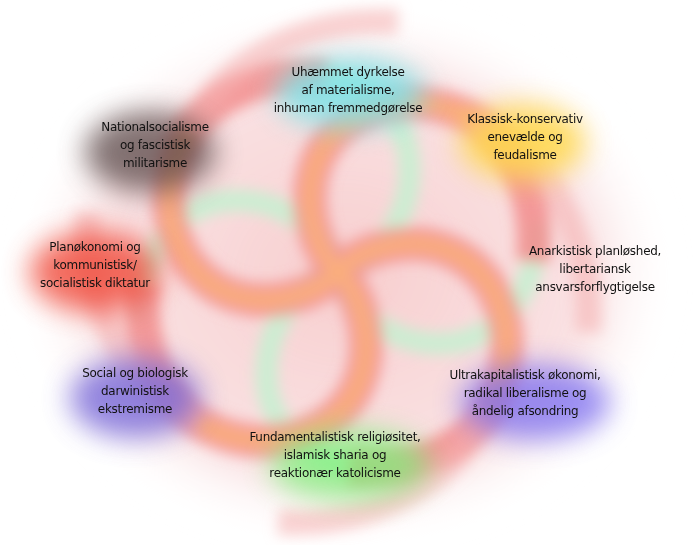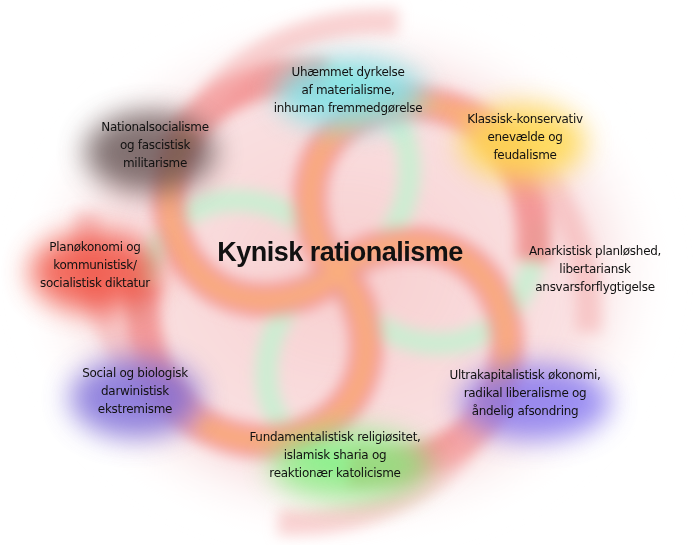--- a/index.html
+++ b/index.html
@@ -71,21 +71,20 @@
 
   <div class="blob" style="left:275px;top:58px;width:150px;height:70px;background:#7fe3e8;"></div>
   <div class="blob" style="left:460px;top:105px;width:125px;height:75px;background:#ffd84a;"></div>
   <div class="blob" style="left:460px;top:365px;width:150px;height:75px;background:#7a6cf0;opacity:0.75;"></div>
   <div class="blob" style="left:270px;top:430px;width:160px;height:70px;background:#7ef07a;opacity:0.75;"></div>
   <div class="blob" style="left:70px;top:358px;width:130px;height:80px;background:#7868d8;opacity:0.8;"></div>
   <div class="blob" style="left:30px;top:232px;width:130px;height:80px;background:#f04a3a;opacity:0.8;"></div>
   <div class="blob" style="left:85px;top:112px;width:130px;height:80px;background:#5a4848;opacity:0.75;"></div>
 
   <div class="center">
-    <span>Kynisk rationalisme</span>
   </div>
 
   <div class="label" style="left:248px;top:63px;width:200px;">
     <span>Uhæmmet dyrkelse</span>
     <span>af materialisme,</span>
     <span>inhuman fremmedgørelse</span>
   </div>
 
   <div class="label" style="left:440px;top:110px;width:170px;">
     <span>Klassisk-konservativ</span>

